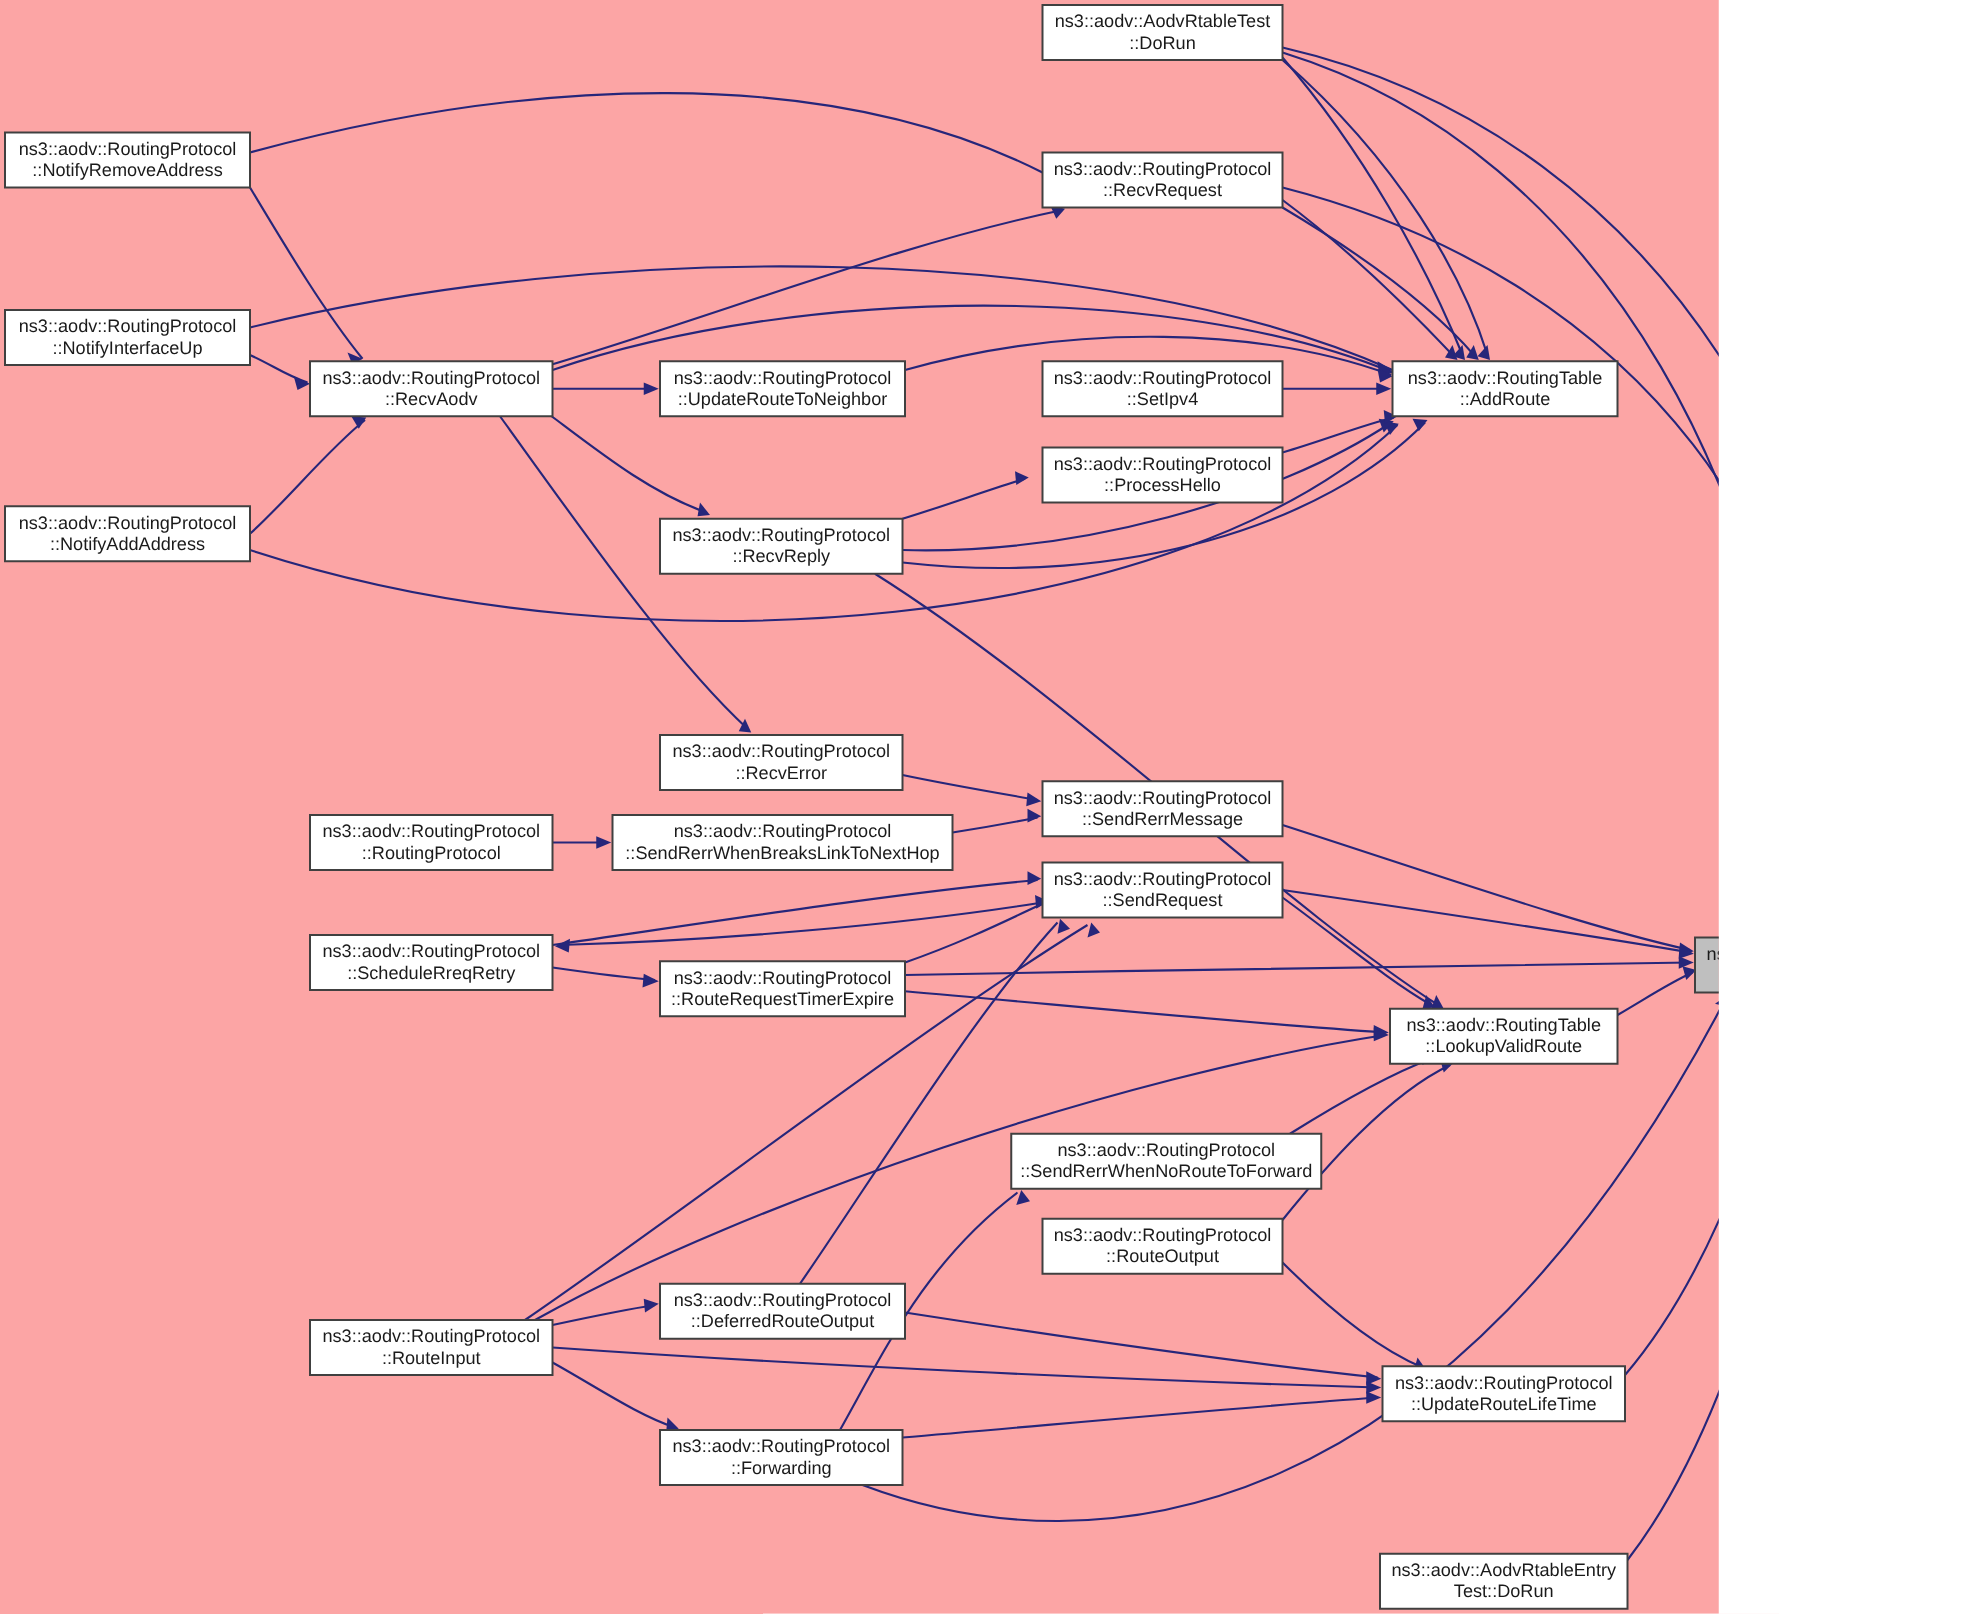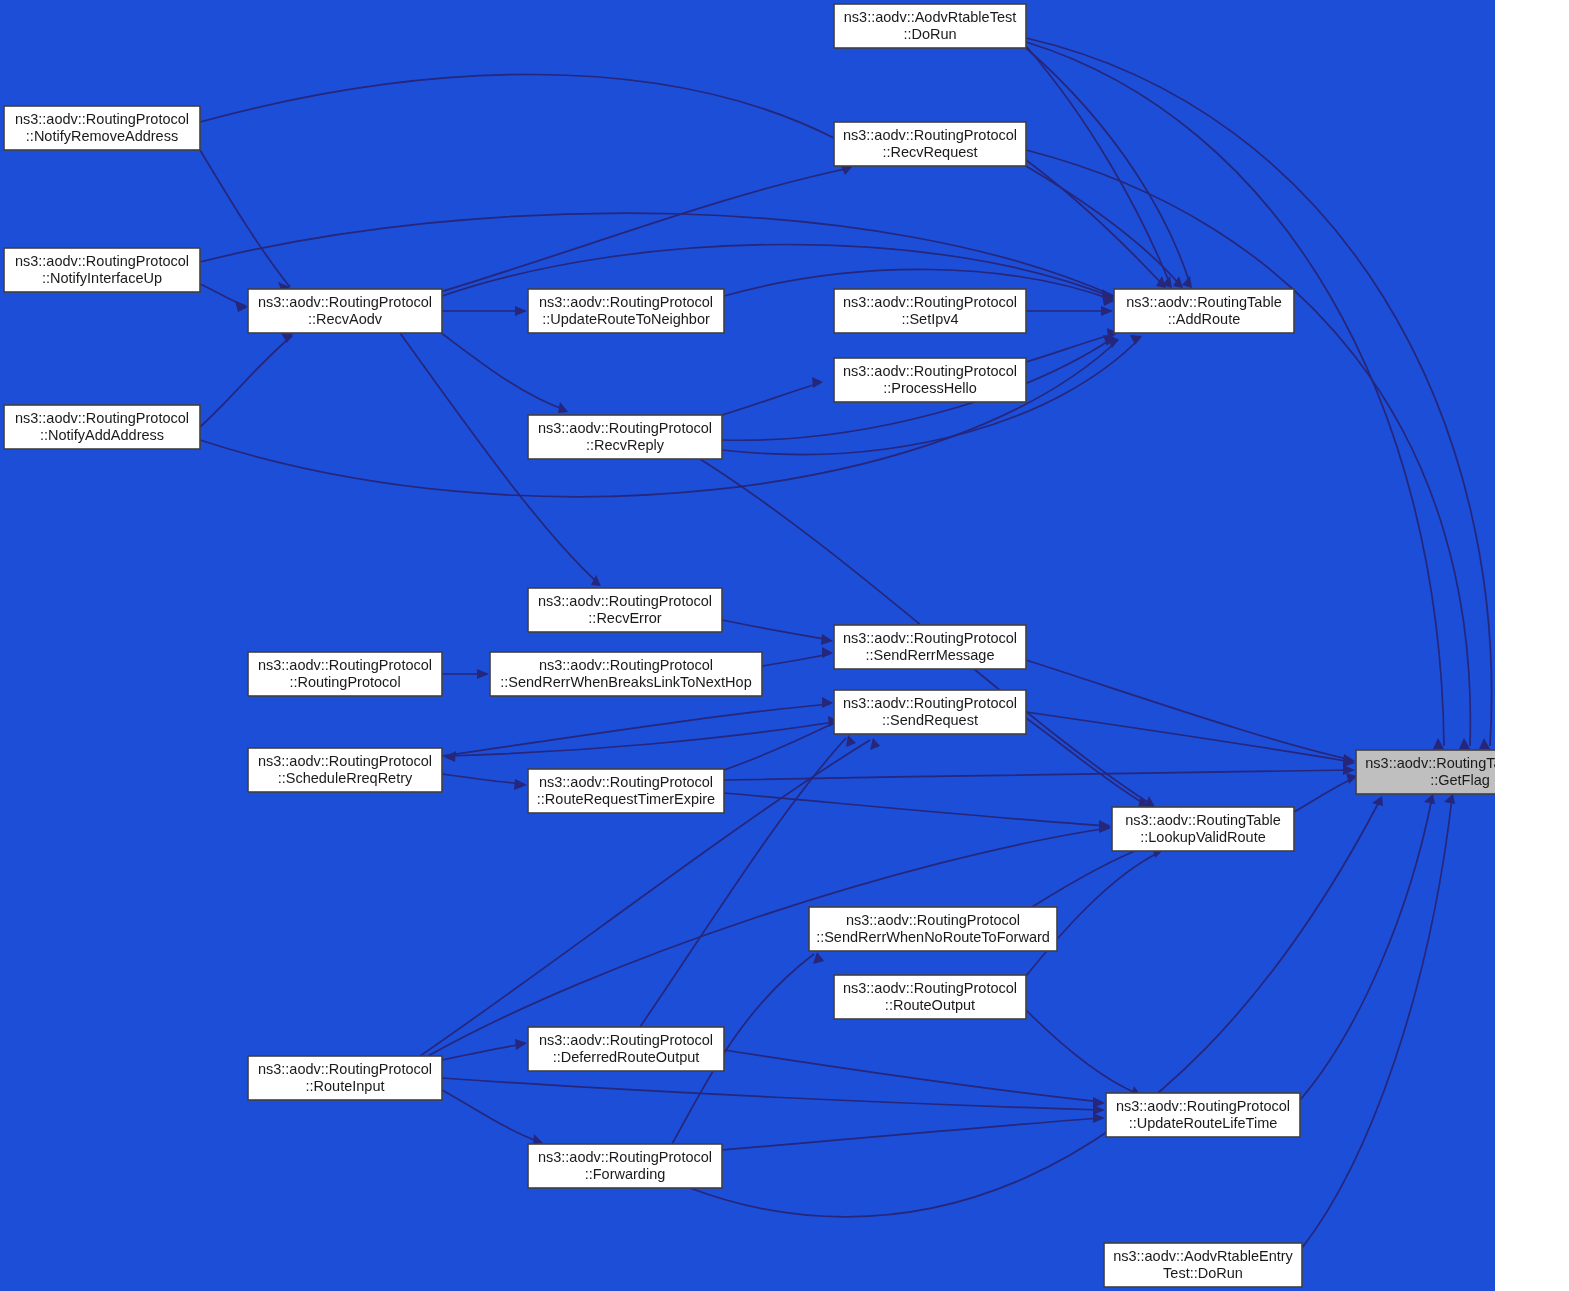--- a/index.html
+++ b/index.html
@@ -2,25 +2,26 @@
 <html><head>
 <meta charset="utf-8">
 <style>
   html, body {
     margin: 0;
     padding: 0;
     background: #ffffff;
   }
   #canvas-wrap {
     position: relative;
-    width: 1495px;
+    width: 1363px;
     height: 1291px;
-    background: #1d4ed8;
+    background: #fca5a5;
     overflow: hidden;
     font-family: "Liberation Sans", sans-serif;
+    padding-left: 12px;
   }
   svg#graph {
     position: absolute;
     top: 0;
     left: 0;
     width: 1569px;
     height: 1291px;
   }
   .node-box {
     fill: #ffffff;

